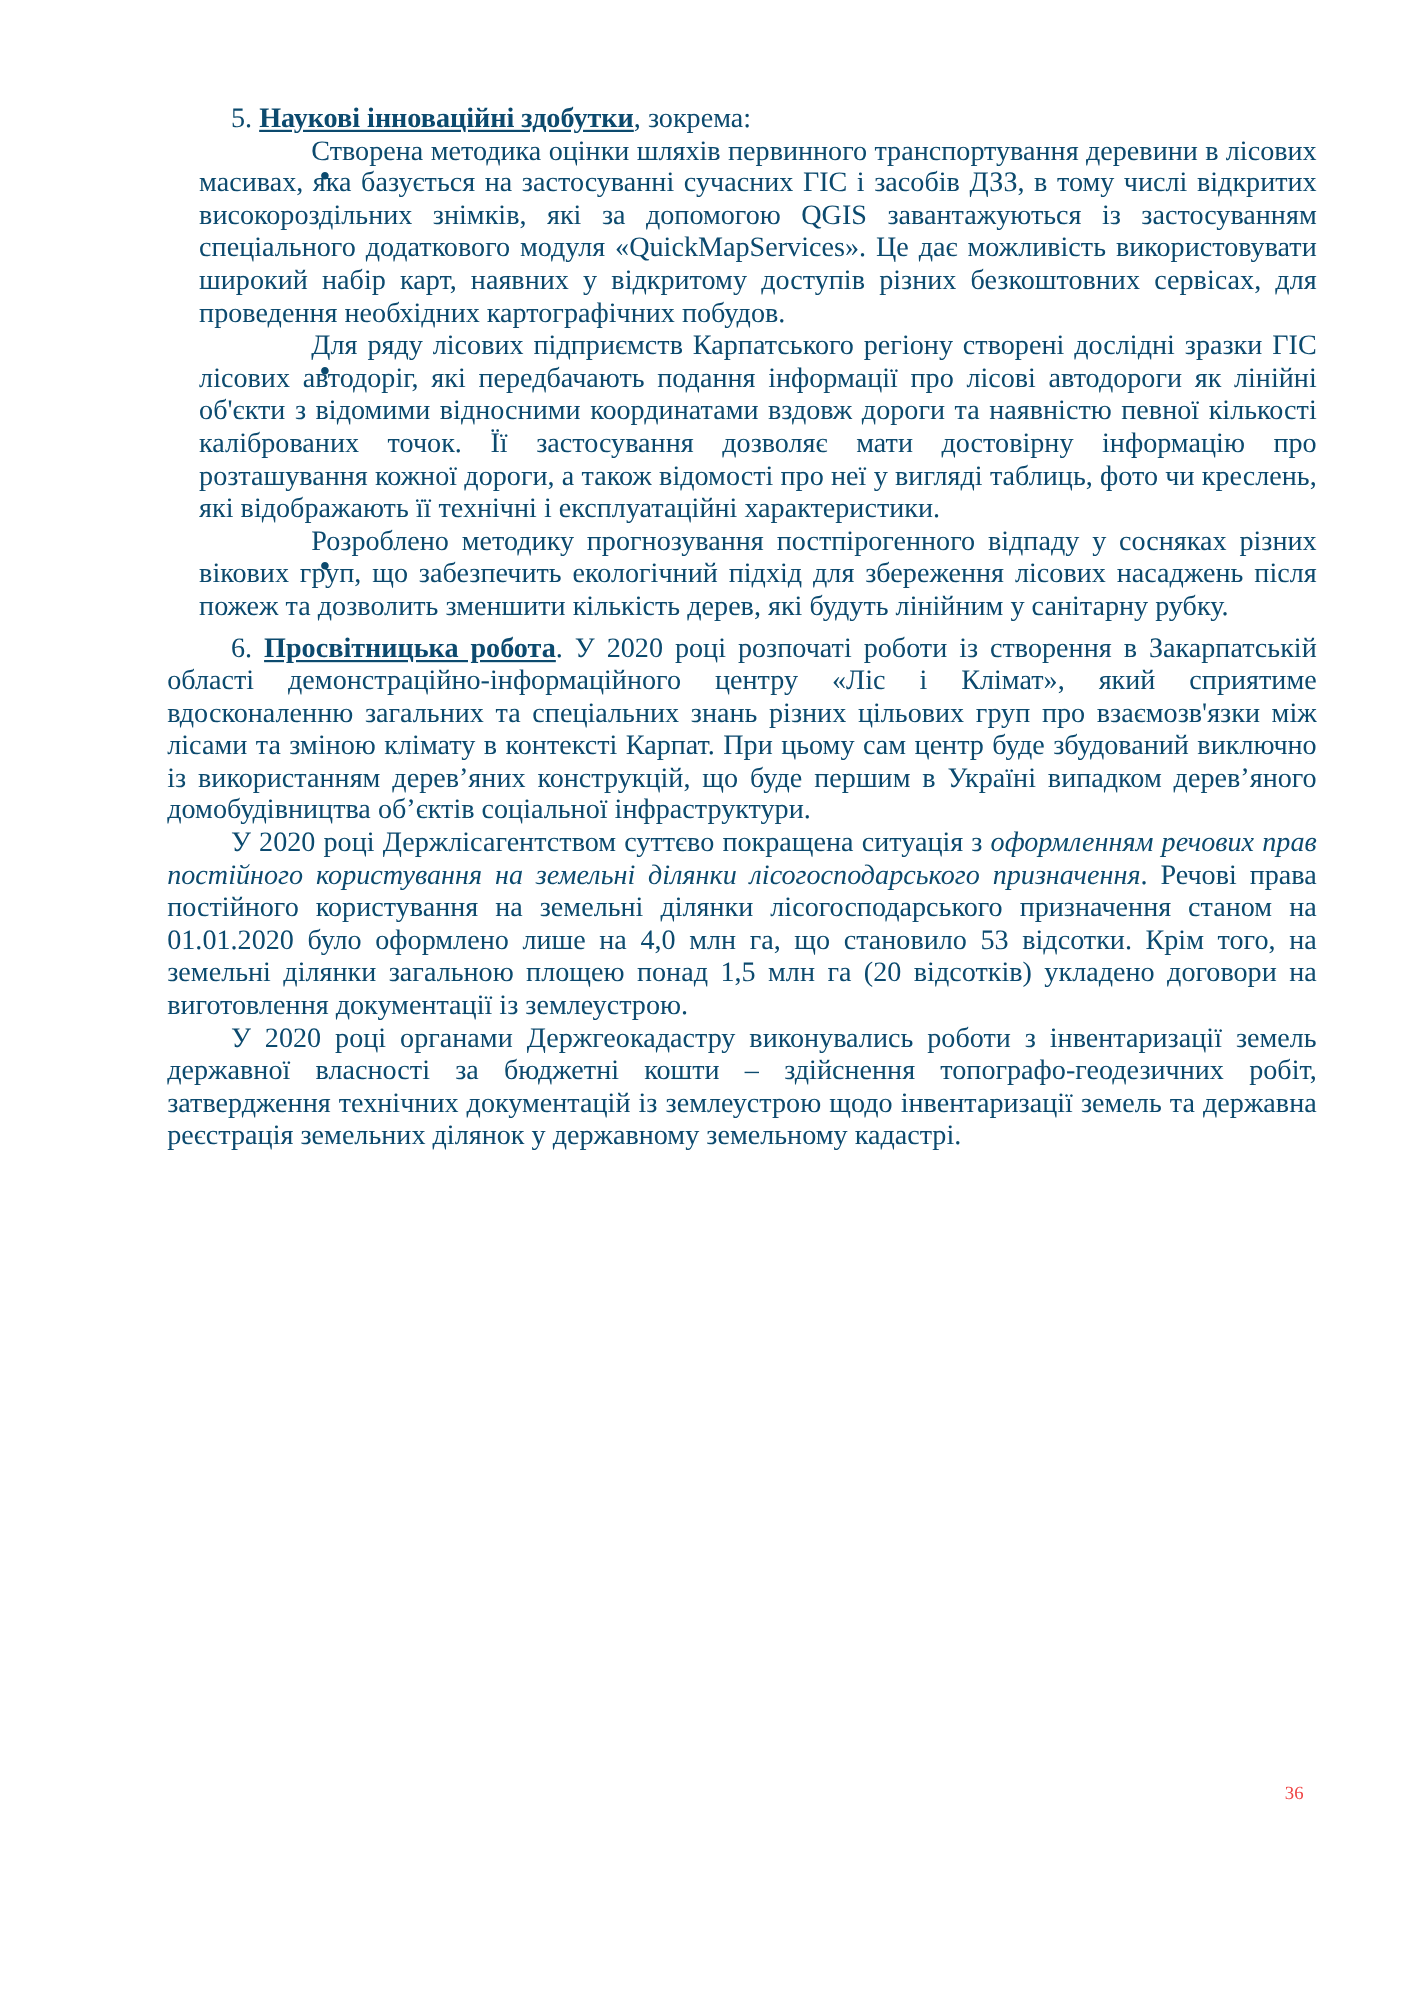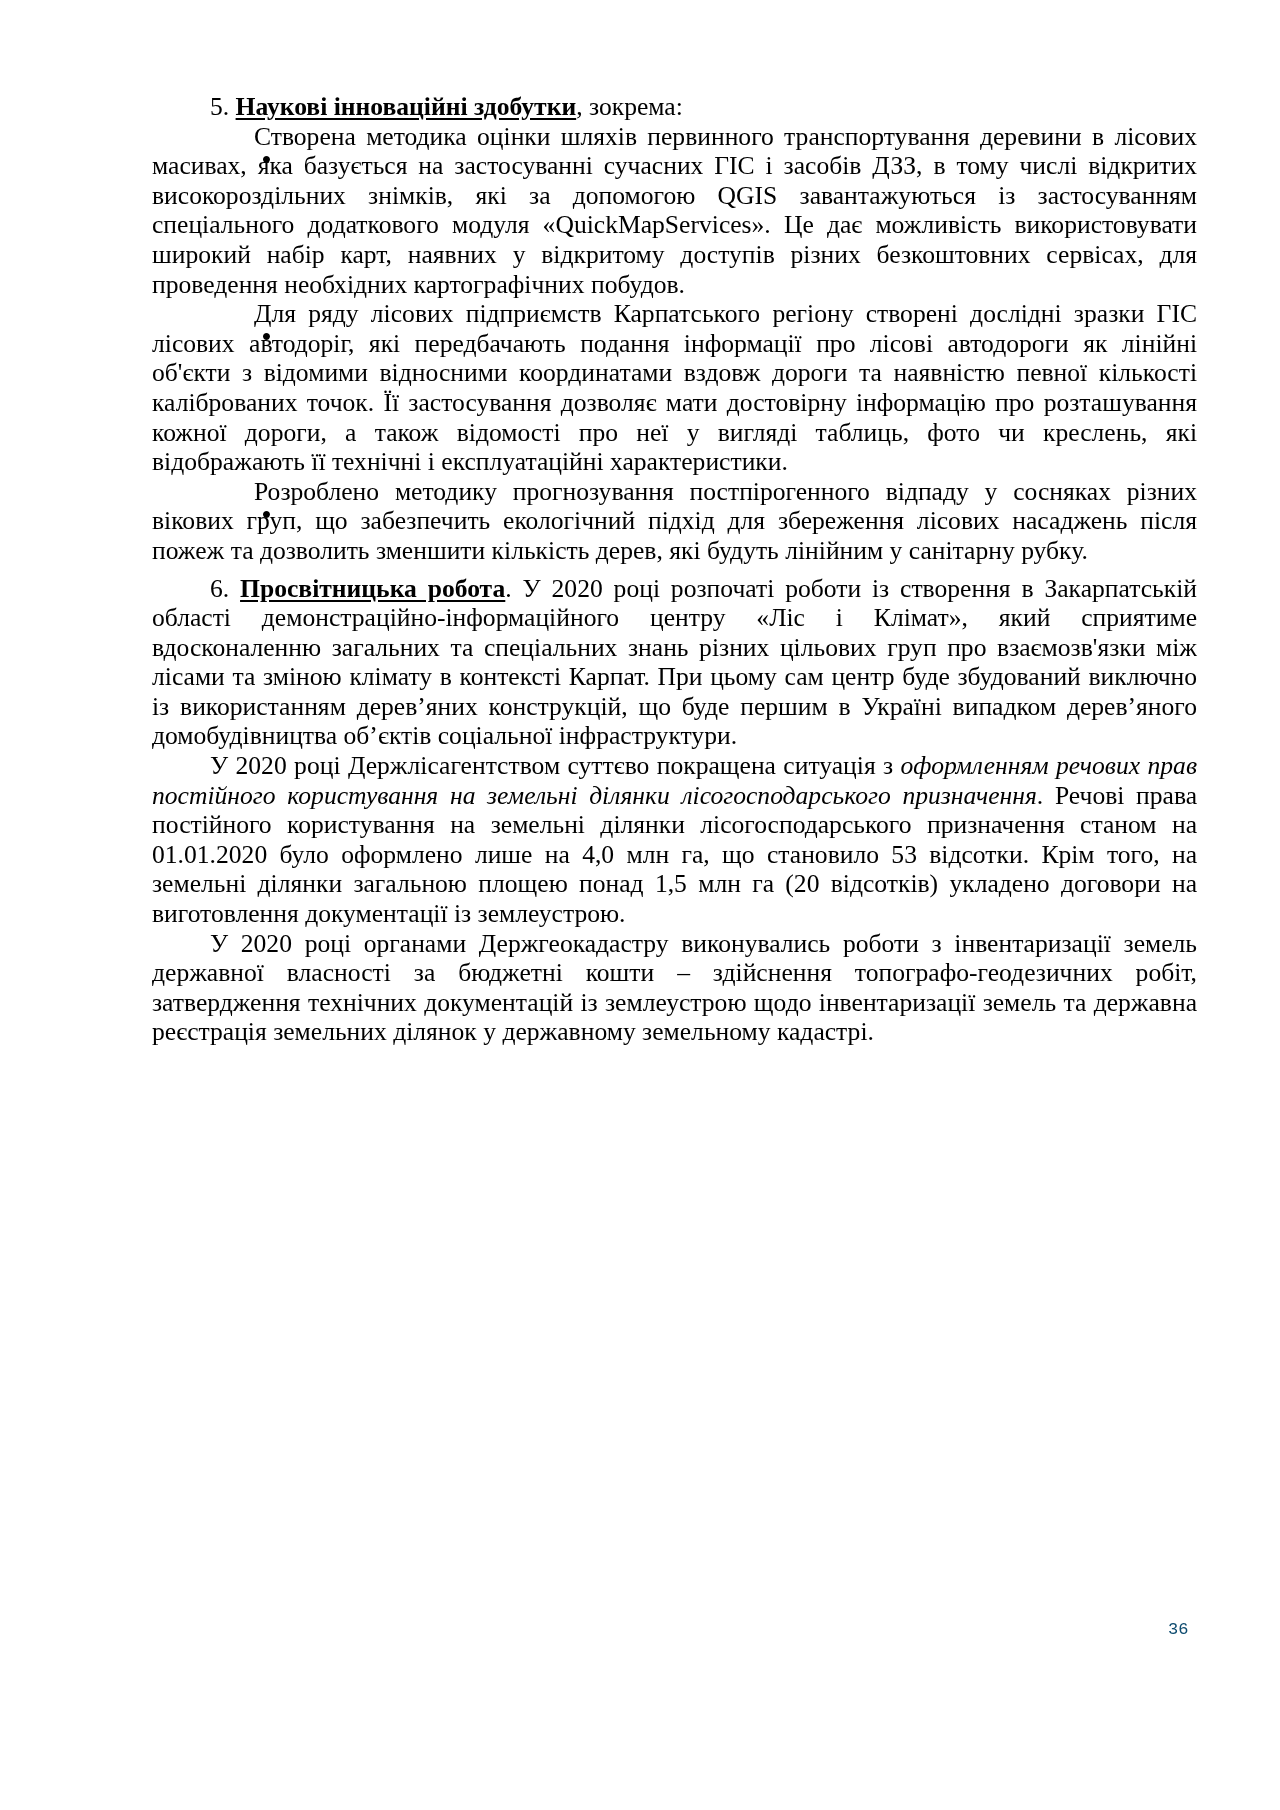--- a/index.html
+++ b/index.html
@@ -1,33 +1,33 @@
 <!DOCTYPE html>
 <html><head>
 <meta charset="utf-8">
 <style>
   html, body { margin: 0; padding: 0; background: #ffffff; }
   body { width: 1280px; height: 1810px; position: relative; overflow: hidden; }
   .page {
     position: absolute; left: 152px; top: 92px; width: 1045px;
     font-family: "Liberation Serif", serif; font-size: 25.6px; line-height: 29.6px;
-    color: #000000; text-align: justify;
+    color: #0c4a6e; text-align: justify;
   }
   .p { margin: 0; }
   .indent { text-indent: 58px; }
-  .bullet { text-indent: 102px; position: relative; }
+  .bullet { text-indent: 102px; position: relative; margin-left: 29px; }
   .bullet .dot { display: inline-block; width: 0; text-indent: 0; }
   .bullet .dot::before { content: "\2022"; position: absolute; left: 110px; font-weight: bold; }
   .heading-u { font-weight: bold; text-decoration: underline; text-underline-offset: 3px; }
   .ital { font-style: italic; }
   .gap-s { margin-top: 8px; }
   .gap-m { }
   .pagenum {
     position: absolute; left: 1168px; top: 1620px;
-    font-family: Liberation Mono, monospace; font-size: 17px; color: #0c4a6e;
+    font-family: Liberation Serif, serif; font-size: 17px; color: #ef4444;
   }
 </style>
 </head>
 <body>
 
 <div class="page">
 
   <p class="p indent"><span>5. </span><span class="heading-u">Наукові інноваційні здобутки</span><span>, зокрема:</span></p>
 
   <p class="p bullet"><span class="dot"></span><span>Створена методика оцінки шляхів первинного транспортування деревини в лісових масивах, яка базується на застосуванні  сучасних ГІС і засобів ДЗЗ, в тому числі відкритих високороздільних  знімків, які за допомогою QGIS завантажуються із застосуванням спеціального додаткового модуля «QuickMapServices». Це дає можливість використовувати широкий набір карт, наявних у відкритому доступів різних безкоштовних сервісах,  для проведення необхідних картографічних побудов.</span></p>

